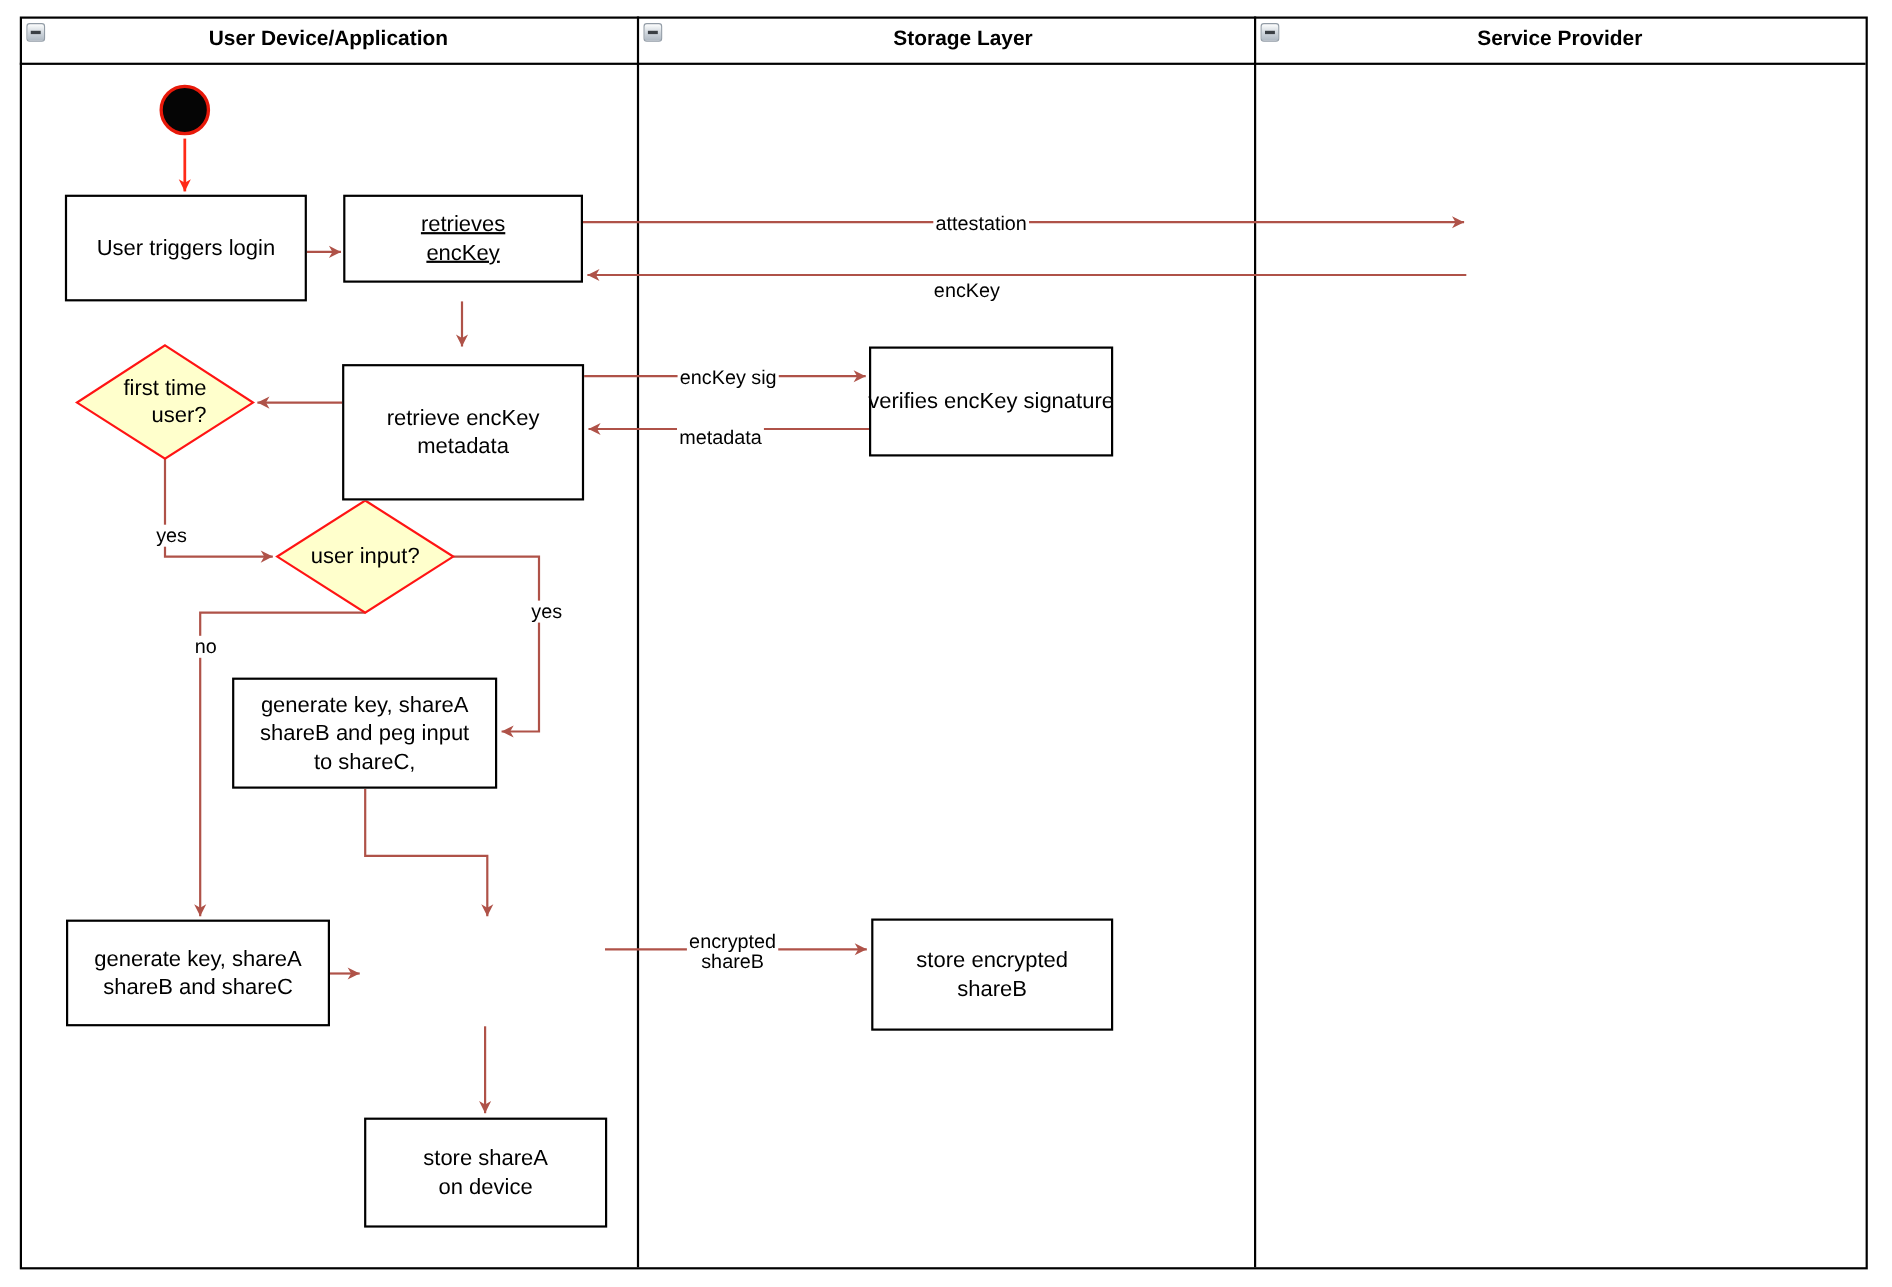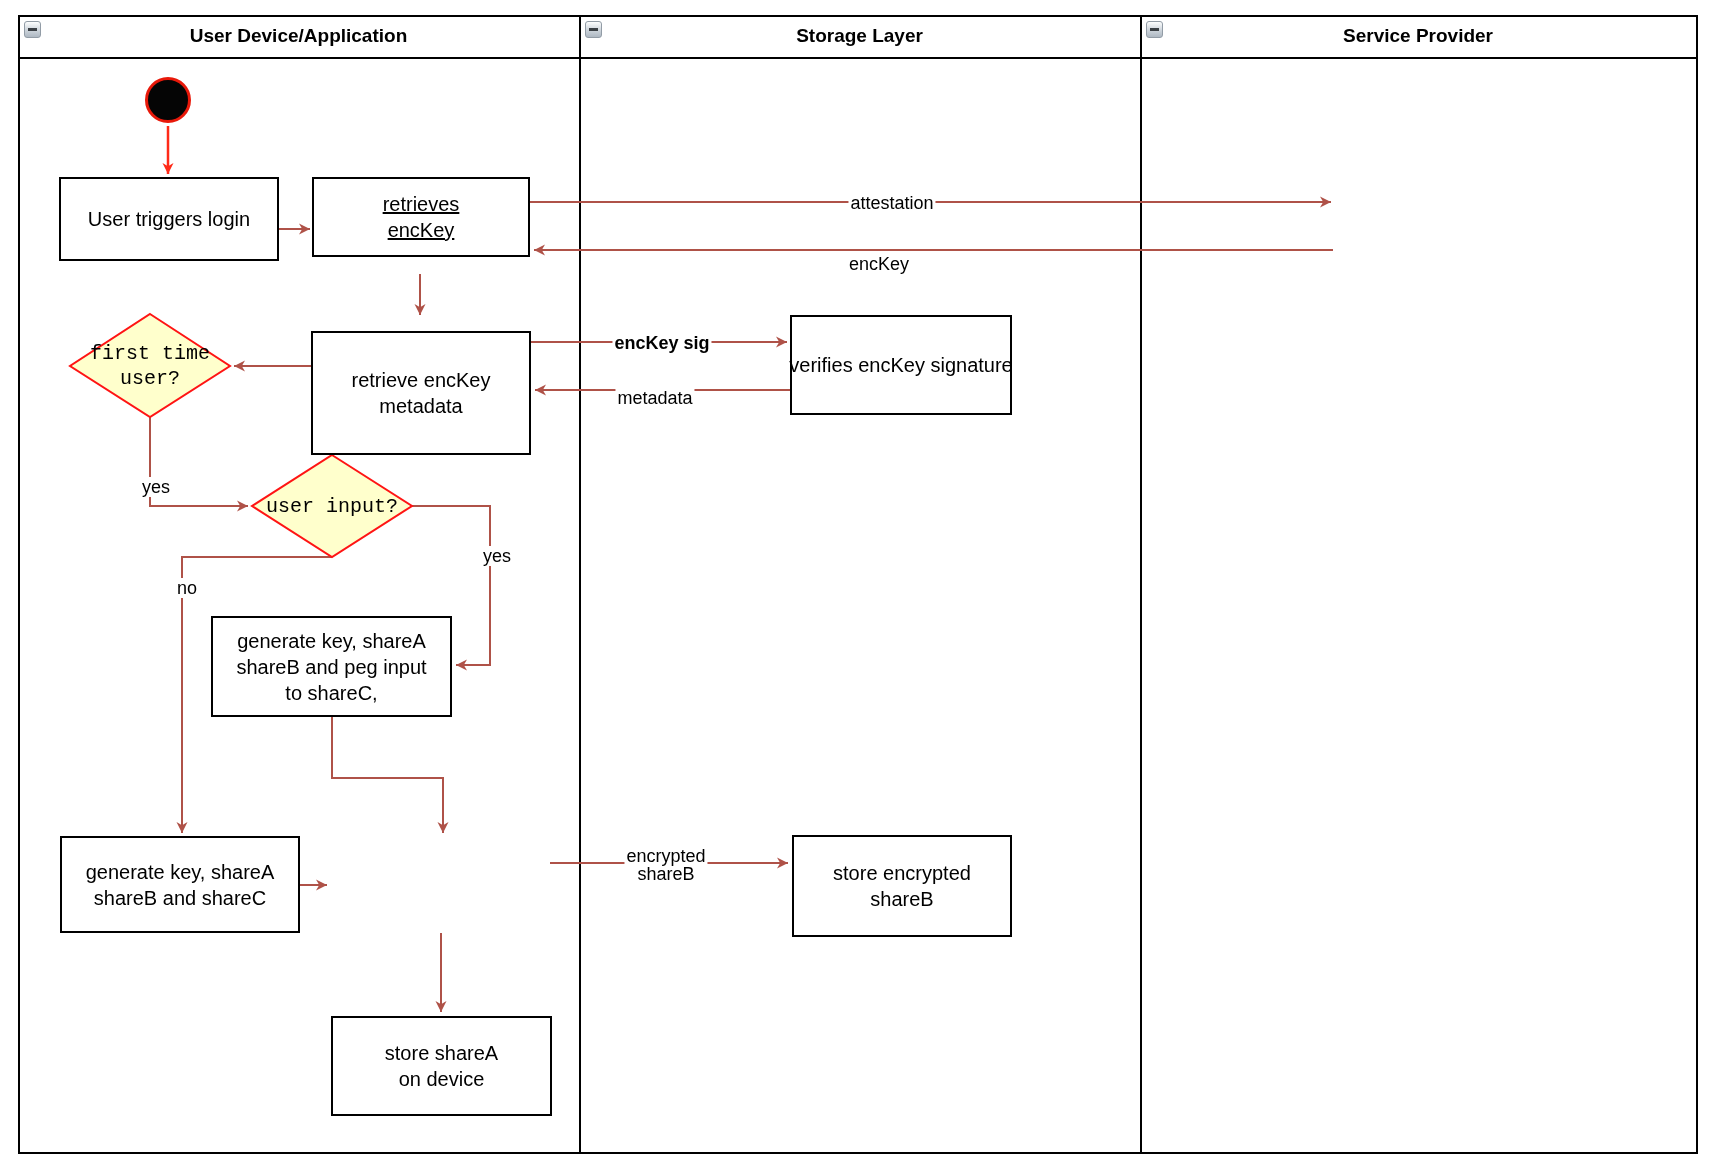--- a/index.html
+++ b/index.html
@@ -27,21 +27,21 @@
     position:absolute; box-sizing:border-box;
     border:2px solid #000; background:#fff;
     display:flex; align-items:center; justify-content:center;
     text-align:center; font-size:20px; line-height:1.3;
     white-space:pre-line;
   }
   .node.nowrap { white-space:nowrap; }
 
   .dtext {
     position:absolute; display:flex; align-items:center; justify-content:center;
-    text-align:center; font-size:20px; line-height:1.25; white-space:pre-line;font-family:Liberation Mono, monospace;
+    text-align:right; font-size:20px; line-height:1.25; white-space:pre-line;
   }
 
   
   .edge-label {
     position:absolute; transform:translate(-50%,-50%);
     background:#fff; font-size:18px; line-height:1.0;
     text-align:center; white-space:pre-line; padding:1px 2px;
   }
 
   svg.wires { position:absolute; left:0; top:0; pointer-events:none; }
@@ -50,21 +50,21 @@
 <body>
 
 <div id="canvas">
 
   <div class="pool"></div>
   <div class="header-sep"></div>
   <div class="lane-sep" style="left:579px;"></div>
   <div class="lane-sep" style="left:1140px;"></div>
 
   <div class="lane-title" style="left:18px; width:561px;">User Device/Application</div>
-  <div class="lane-title" style="left:579px; width:561px;">Storage Layer</div>
+  <div class="lane-title" style="left:579px; width:561px;padding-left:16px;">Storage Layer</div>
   <div class="lane-title" style="left:1140px; width:556px;">Service Provider</div>
 
   <div class="collapse" style="left:24px;">
       <span class="minus"></span>
     </div>
   <div class="collapse" style="left:585px;">
       <span class="minus"></span>
     </div>
   <div class="collapse" style="left:1146px;">
       <span class="minus"></span>
@@ -102,39 +102,39 @@
     <circle cx="168" cy="100" r="21.5" fill="#050505" stroke="#E8190A" stroke-width="3"></circle>
 
     <polygon points="150,314 230,366 150,417 70,366" fill="#FFFFCC" stroke="#FF1414" stroke-width="2"></polygon>
     <polygon points="332,455 412,506 332,557 252,506" fill="#FFFFCC" stroke="#FF1414" stroke-width="2"></polygon>
   </svg>
 
   <div class="dtext" style="left:70px; top:318px; width:160px; height:96px;">first time
 user?</div>
   <div class="dtext" style="left:252px; top:456px; width:160px; height:100px;">user input?</div>
 
-  <div class="node" style="left:59px;  top:177px; width:220px; height:84px;">User triggers login</div>
+  <div class="node" style="left:59px;  top:177px; width:220px; height:97px;">User triggers login</div>
   <div class="node" style="left:312px; top:177px; width:218px; height:80px;text-decoration:underline;">retrieves
 encKey</div>
   <div class="node" style="left:311px; top:331px; width:220px; height:124px;">retrieve encKey
 metadata</div>
   <div class="node nowrap" style="left:790px; top:315px; width:222px; height:100px;">verifies encKey signature</div>
   <div class="node" style="left:211px; top:616px; width:241px; height:101px;">generate key, shareA
 shareB and peg input
 to shareC,</div>
   <div class="node" style="left:60px;  top:836px; width:240px; height:97px;">generate key, shareA
 shareB and shareC</div>
   <div class="node" style="left:792px; top:835px; width:220px; height:102px;">store encrypted
 shareB</div>
   <div class="node" style="left:331px; top:1016px; width:221px; height:100px;">store shareA
 on device</div>
 
   <span class="edge-label" style="left:892px; top:203px;">attestation</span>
   <span class="edge-label" style="left:879px; top:264px;">encKey</span>
-  <span class="edge-label" style="left:662px; top:343px;font-weight:bold;">encKey sig</span>
+  <span class="edge-label" style="left:662px; top:343px;">encKey sig</span>
   <span class="edge-label" style="left:655px; top:398px;">metadata</span>
   <span class="edge-label" style="left:156px; top:487px;">yes</span>
   <span class="edge-label" style="left:187px; top:588px;">no</span>
   <span class="edge-label" style="left:497px; top:556px;">yes</span>
   <span class="edge-label" style="left:666px; top:865px;">encrypted
 shareB</span>
 
 </div>
 
 </body></html>

